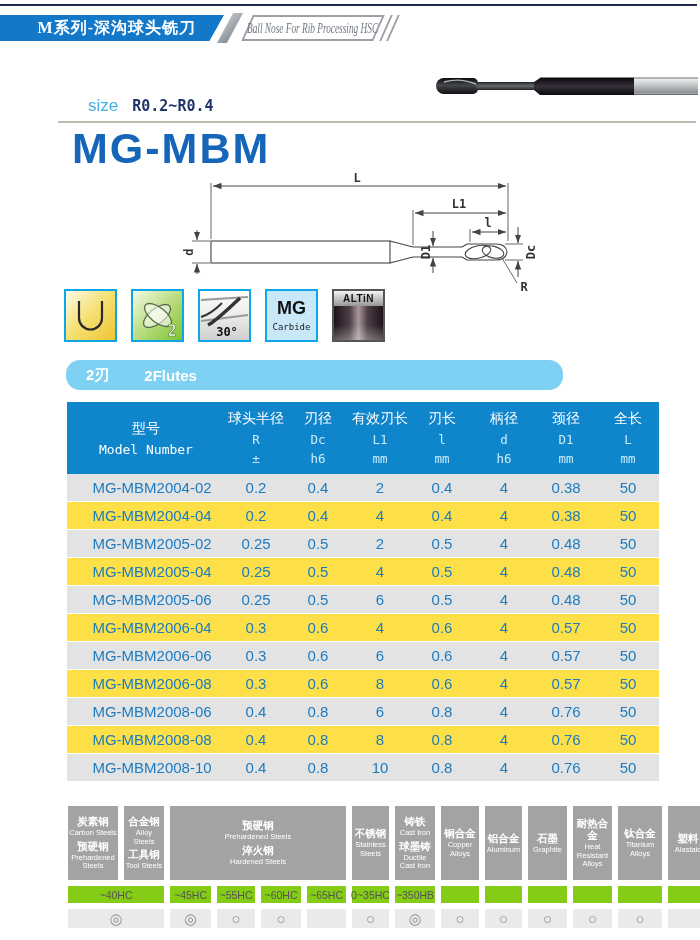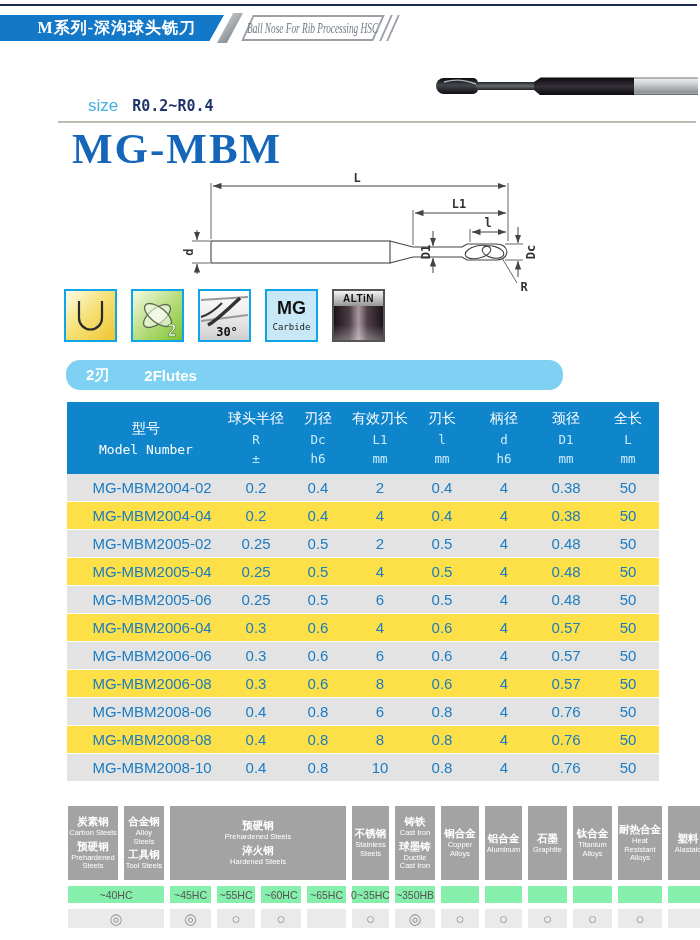--- a/index.html
+++ b/index.html
@@ -22,21 +22,21 @@
   .subtitle-band .txt { transform:skewX(24deg) scaleX(0.62); white-space:nowrap;
                         font-family:"Liberation Serif",serif; font-style:italic; font-size:15px; color:#707880; }
   .slash-outline { position:absolute; left:385px; top:15px; width:9px; height:26px;
                    border-left:2px solid #9aa0a6; border-right:2px solid #9aa0a6; transform:skewX(-24deg); }
 
   
   .size-row { position:absolute; left:88px; top:96px; display:flex; align-items:baseline; gap:14px; }
   .size-label { color:#45aee3; font-size:17px; }
   .size-value { color:#22356b; font-size:15px; font-weight:bold; font-family:"DejaVu Sans Mono",monospace; }
   .divider { position:absolute; left:58px; top:121px; width:638px; height:2px; background:#b9bdb2; }
-  .product-title { position:absolute; left:72px; top:124px; font-family:Liberation Serif, serif;
+  .product-title { position:absolute; left:72px; top:124px; font-family:Liberation Sans, sans-serif;
                    font-weight:bold; font-size:43px; color:#1566b8; letter-spacing:2px; }
 
   
   .icons-row { position:absolute; left:64px; top:289px; display:flex; gap:14px; }
   .ficon { width:53px; height:53px; border:2px solid #0ea5e9; position:relative; flex:0 0 auto; }
   .ficon-u { background:linear-gradient(135deg,#fefbe8 0%,#f6e27a 45%,#eec531 100%); }
   .ficon-fl { background:linear-gradient(135deg,#f3fae3 0%,#bfe08a 45%,#7fc230 100%); }
   .ficon-hx { background:linear-gradient(180deg,#ffffff 0%,#e9e9e9 55%,#cfcfcf 100%); }
   .ficon-mg { background:#c8e8f8; display:flex; flex-direction:column; align-items:center; justify-content:center; }
   .ficon-mg .mg1 { font-size:18px; font-weight:bold; color:#111; line-height:1; }
@@ -71,21 +71,21 @@
   .tcell.model { flex:0 0 158px; text-align:center; padding-left:12px; }
 
   
   .materials { position:absolute; left:68px; top:806px; width:590px; display:grid;
                grid-template-columns:50px 40px 41px 38px 40px 39px 37px 40px 38px 37px 39px 39px 44px 40px;
                grid-template-rows:74px 17px 19px; gap:6px; }
   .mhead { background:#a3a3a3; color:#fff; display:flex; flex-direction:column;
            align-items:center; justify-content:center; gap:2px; text-align:center; padding:2px 1px; }
   .mhead .cn { font-size:10.5px; font-weight:bold; line-height:1.15; }
   .mhead .en { font-size:7.5px; line-height:1.15; }
-  .mhard { background:#86efac; color:#555; font-size:10.5px; display:flex;
+  .mhard { background:#84cc16; color:#555; font-size:10.5px; display:flex;
            align-items:center; justify-content:center; white-space:nowrap; }
   .mrate { background:#eaeaea; color:#8f8f8f; font-size:15px; display:flex;
            align-items:center; justify-content:center; line-height:1; }
   .span2 { grid-column:span 2; }
   .span4 { grid-column:span 4; }
 
   svg text { font-family:"DejaVu Sans Mono",monospace; }
 </style>
 </head>
 <body>
@@ -420,26 +420,26 @@
     </div>
     <div class="mhead">
       <span class="cn">铝合金</span>
       <span class="en">Aluminum</span>
     </div>
     <div class="mhead">
       <span class="cn">石墨</span>
       <span class="en">Graphite</span>
     </div>
     <div class="mhead">
+      <span class="cn">耐热合金</span>
+      <span class="en">Heat Resistant Alloys</span>
+    </div>
+    <div class="mhead">
       <span class="cn">钛合金</span>
       <span class="en">Titanium Alloys</span>
-    </div>
-    <div class="mhead">
-      <span class="cn">耐热合金</span>
-      <span class="en">Heat Resistant Alloys</span>
     </div>
     <div class="mhead">
       <span class="cn">塑料</span>
       <span class="en">Alastaic</span>
     </div>
 
     <div class="mhard span2">~40HC</div>
     <div class="mhard">~45HC</div>
     <div class="mhard">~55HC</div>
     <div class="mhard">~60HC</div>

